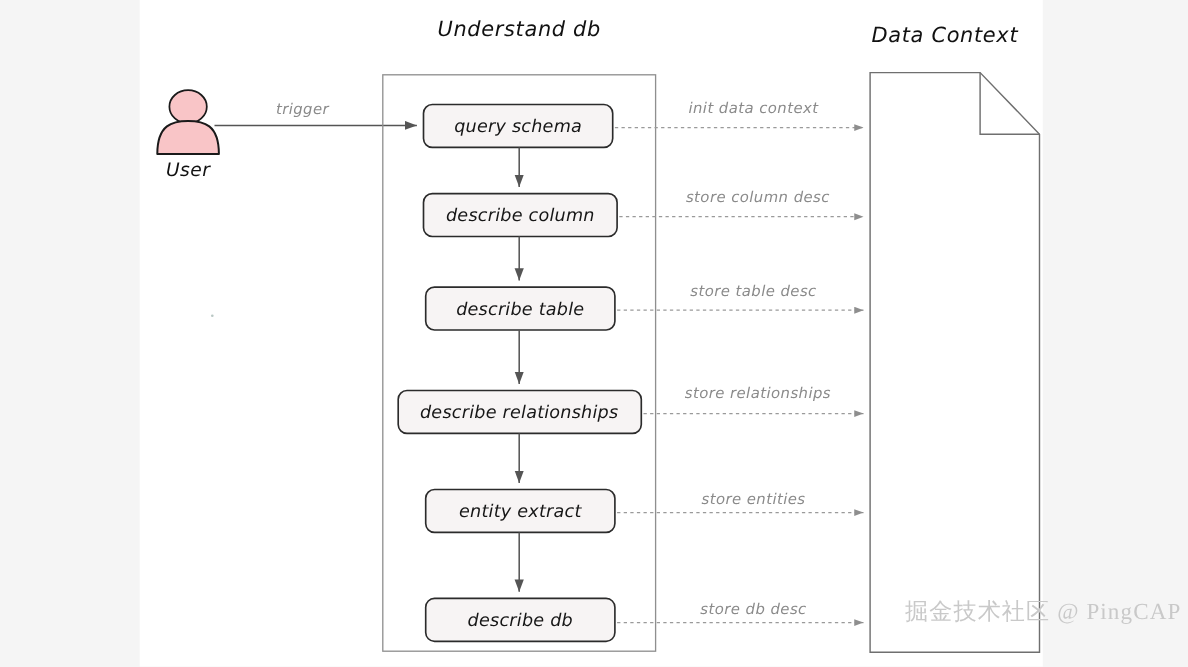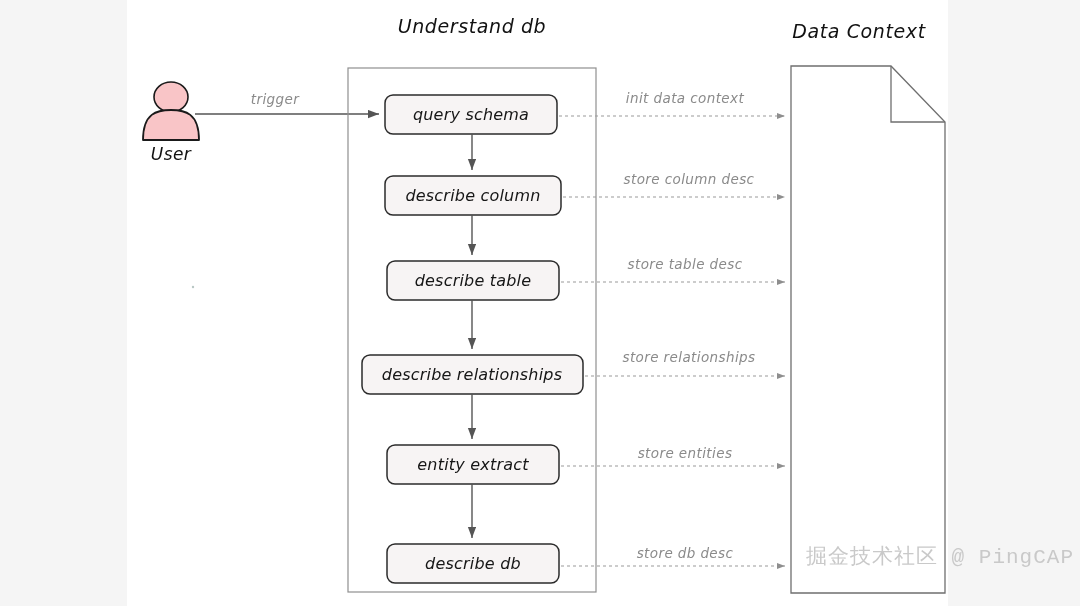--- a/index.html
+++ b/index.html
@@ -55,21 +55,21 @@
     font-size: 17px;
     fill: #111111;
     letter-spacing: 0.4px;
   }
   .watermark {
     position: absolute;
     right: 6px;
     bottom: 36px;
     font-size: 21px;
     color: #c9c9c9;
-    font-family: Liberation Mono, monospace;
+    font-family: Liberation Serif, serif;
     white-space: nowrap;
     letter-spacing: 1px;
     pointer-events: none;
   }
 </style>
 </head>
 <body>
 
 <div id="root">
   <div id="canvas-area">

